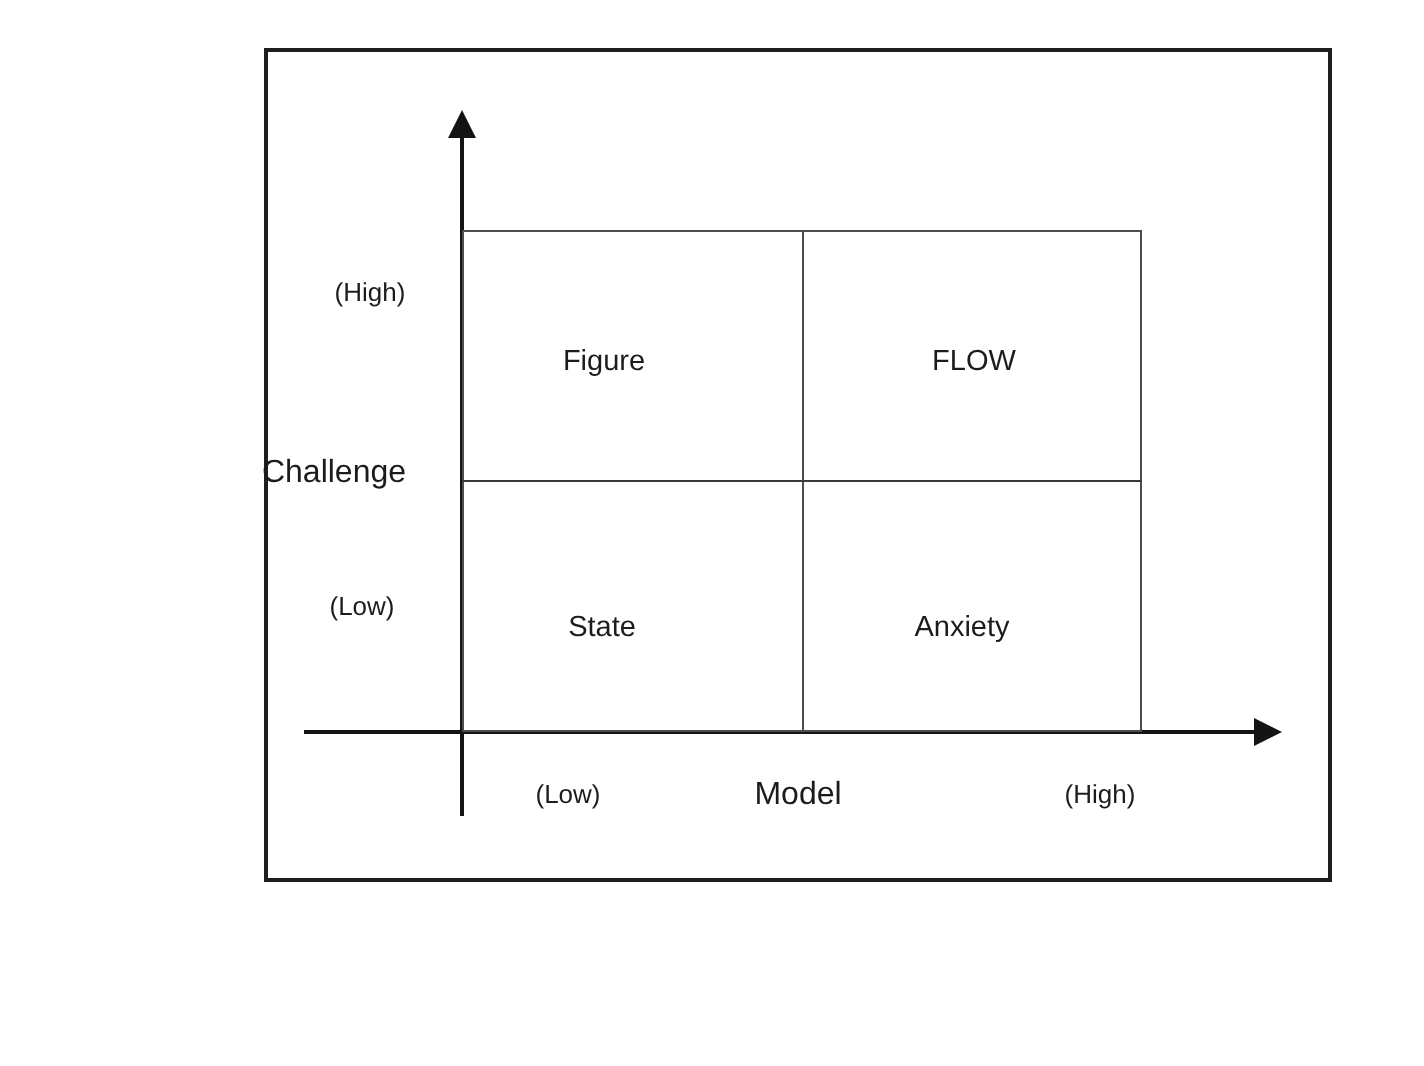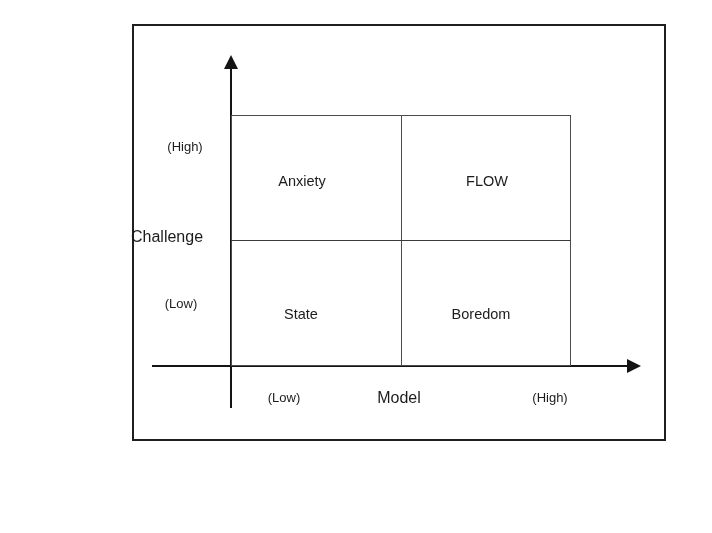--- a/index.html
+++ b/index.html
@@ -87,23 +87,23 @@
   <div class="arrow-right"></div>
 
   <div class="quadrant-grid"></div>
   <div class="grid-divider-v"></div>
   <div class="grid-divider-h"></div>
 
   <div class="lbl y-high">(High)</div>
   <div class="lbl lbl-axis-name y-name">Challenge</div>
   <div class="lbl y-low">(Low)</div>
 
-  <div class="lbl lbl-quadrant q-anxiety">Anxiety</div>
+  <div class="lbl lbl-quadrant q-anxiety">Figure</div>
   <div class="lbl lbl-quadrant q-flow">FLOW</div>
   <div class="lbl lbl-quadrant q-apathy">State</div>
-  <div class="lbl lbl-quadrant q-boredom">Boredom</div>
+  <div class="lbl lbl-quadrant q-boredom">Anxiety</div>
 
   <div class="lbl x-low">(Low)</div>
   <div class="lbl lbl-axis-name x-name">Model</div>
   <div class="lbl x-high">(High)</div>
 
 
 </div>
 
 </body></html>

